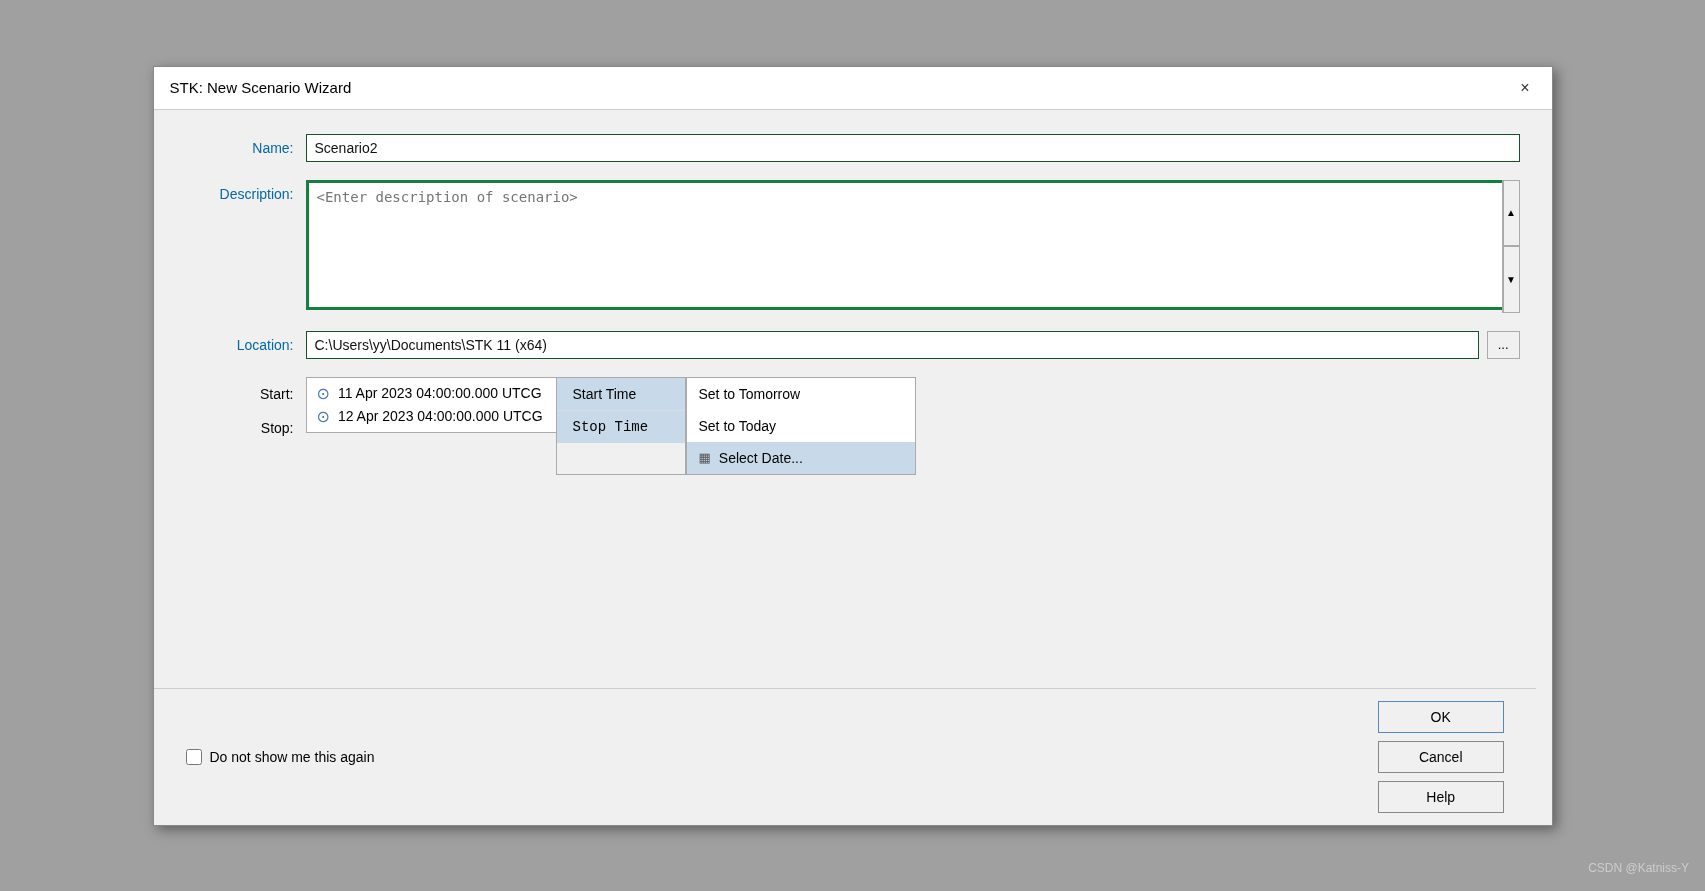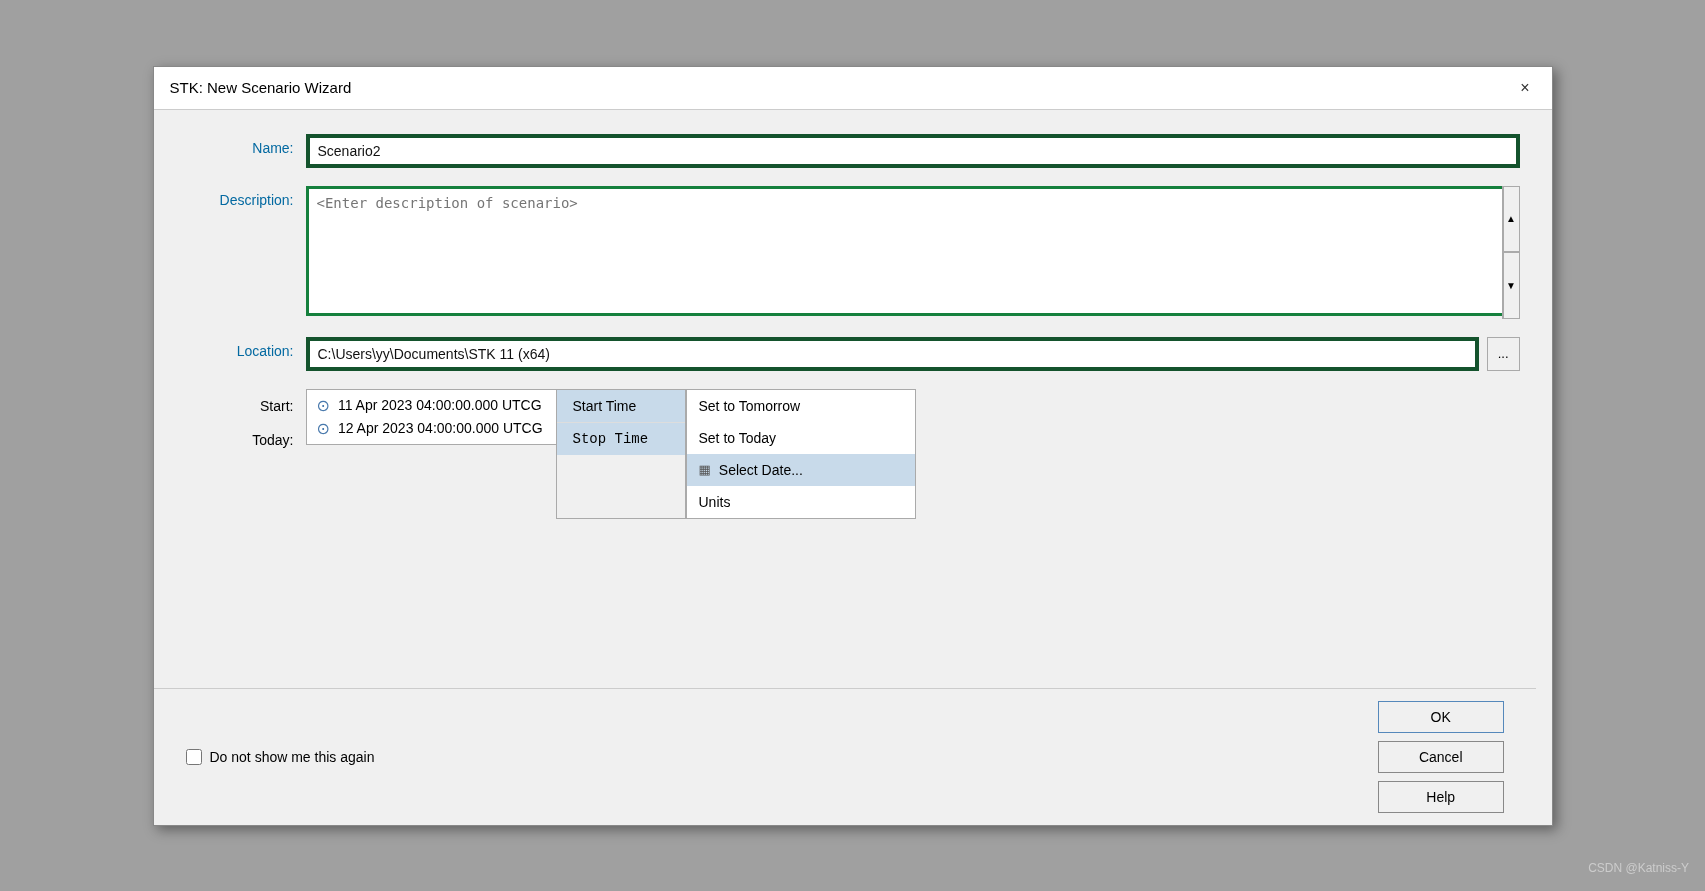--- a/index.html
+++ b/index.html
@@ -56,21 +56,21 @@
       padding-top: 6px;
       font-size: 14px;
       color: #0369a1;
     }
     .form-control-wrap {
       flex: 1;
     }
     input[type="text"] {
       width: 100%;
       padding: 5px 8px;
-      border: 4px solid #14532d;
+      border: 1px solid #14532d;
       background: white;
       font-size: 14px;
       color: #111;
     }
     .description-area {
       width: 100%;
       height: 130px;
       border: 3px solid #15803d;
       background: white;
       padding: 6px 8px;
@@ -295,21 +295,21 @@
       <div class="form-label">Location:</div>
       <div class="location-wrap">
         <input type="text" class="location-input" value="C:\Users\yy\Documents\STK 11 (x64)" style="">
         <button class="browse-btn">...</button>
       </div>
     </div>
 
     <div class="start-stop-section">
       <div class="start-stop-labels">
         <div class="start-label-row">Start:</div>
-        <div class="stop-label-row">Today:</div>
+        <div class="stop-label-row">Stop:</div>
       </div>
       <div style="display:inline-block;">
         <div style="background:white; border:1px solid #aaa; padding:6px 10px; min-width:340px;">
           <div class="datetime-row">
             <span class="clock-icon">⊙</span>
             <span>11 Apr 2023 04:00:00.000 UTCG</span>
           </div>
           <div class="datetime-row">
             <span class="clock-icon">⊙</span>
             <span>12 Apr 2023 04:00:00.000 UTCG</span>
@@ -330,23 +330,20 @@
         <div class="popup-right">
           <div class="popup-right-item">
             <span>Set to Tomorrow</span>
           </div>
           <div class="popup-right-item">
             <span>Set to Today</span>
           </div>
           <div class="popup-right-item highlighted">
             <span class="item-icon">▦</span>
             <span>Select Date...</span>
-          </div>
-          <div class="popup-right-item">
-            <span>Units</span>
           </div>
         </div>
       </div>
     </div>
 
   </div>
 
   <div class="dialog-footer">
     <label class="checkbox-label">
       <input type="checkbox" style="">

